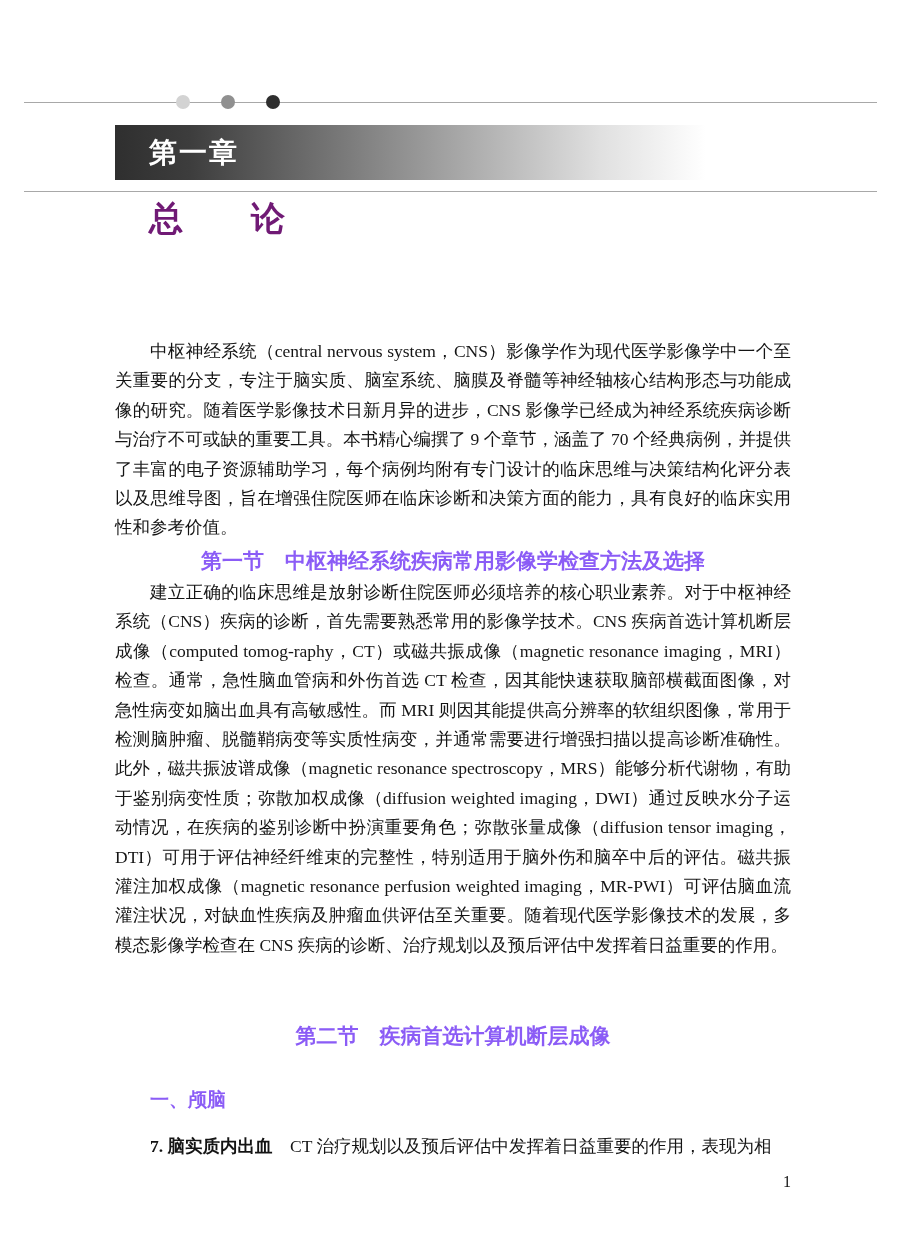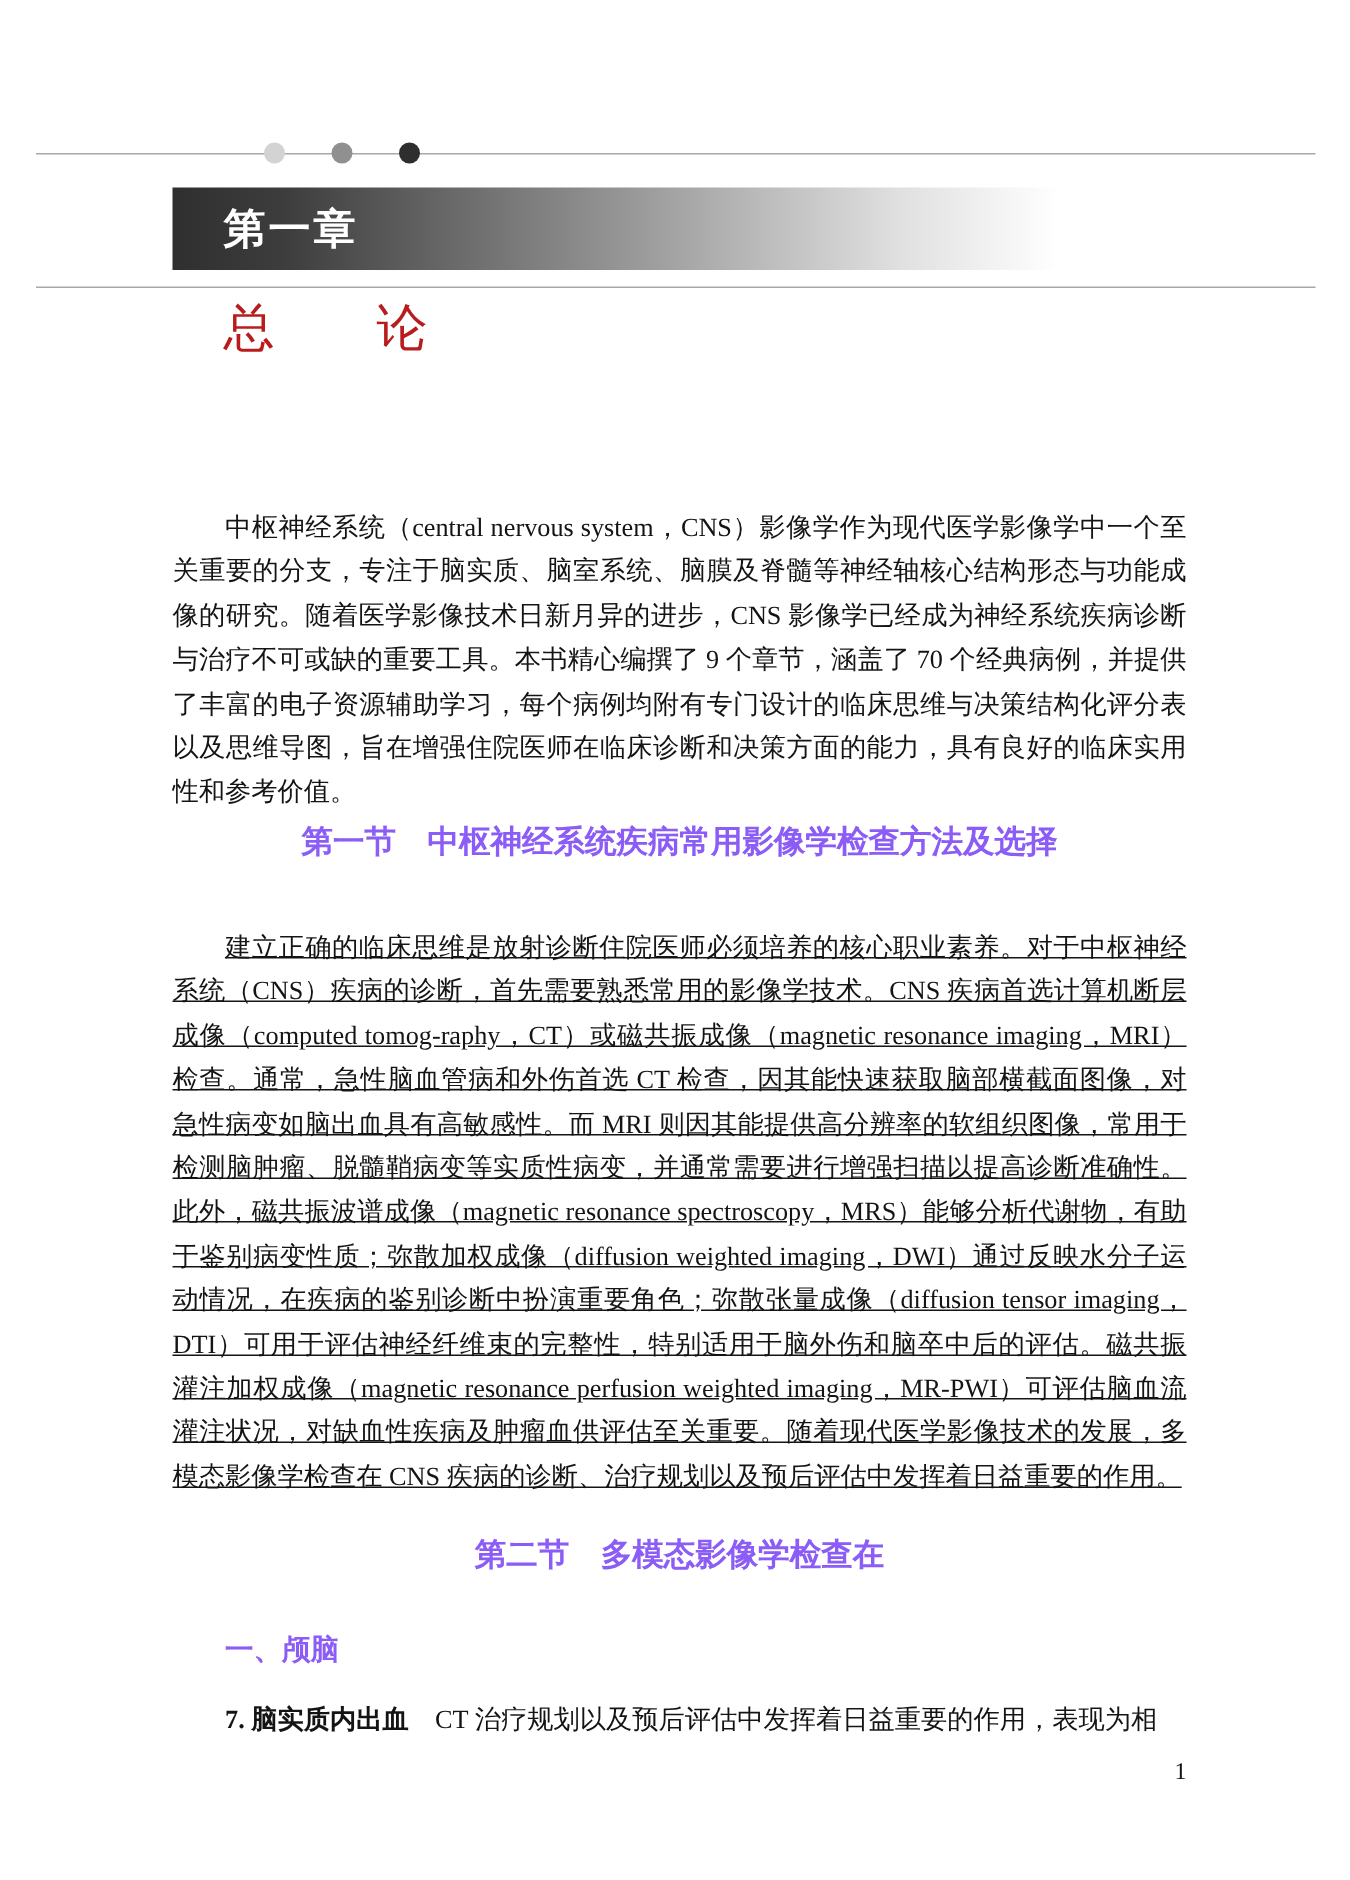--- a/index.html
+++ b/index.html
@@ -51,23 +51,23 @@
     font-size: 28px;
     color: #ffffff;
     padding-left: 34px;
     letter-spacing: 2px;
   }
   #chapter-title {
     position: absolute;
     left: 149px;
     top: 196px;
     font-family: "Liberation Sans", "DejaVu Sans", sans-serif;
-    font-weight: normal;
+    font-weight: bold;
     font-size: 34px;
-    color: #b91c1c;
+    color: #701a75;
   }
 
   .body-text {
     position: absolute;
     left: 115px;
     width: 676px;
     font-size: 17.5px;
     line-height: 29.4px;
     text-align: justify;
     color: #141414;
@@ -80,21 +80,21 @@
     position: absolute;
     left: 115px;
     width: 676px;
     text-align: center;
     font-family: "Liberation Sans", "DejaVu Sans", sans-serif;
     font-weight: bold;
     font-size: 21px;
     color: #8b5cf6;
   }
   #section1-heading { top: 547px; }
-  #section1-body { top: 617px; text-decoration: underline; }
+  #section1-body { top: 578px; }
   #section2-heading { top: 1022px; }
 
   #subsection-heading {
     position: absolute;
     left: 150px;
     top: 1087px;
     font-family: "Liberation Sans", "DejaVu Sans", sans-serif;
     font-weight: bold;
     font-size: 19px;
     color: #8b5cf6;
@@ -126,18 +126,18 @@
 </div>
 <div class="rule" id="mid-rule"></div>
 
 <div id="chapter-title">总　　论</div>
 
 <p class="body-text indent" id="intro-paragraph">中枢神经系统（central nervous system，CNS）影像学作为现代医学影像学中一个至关重要的分支，专注于脑实质、脑室系统、脑膜及脊髓等神经轴核心结构形态与功能成像的研究。随着医学影像技术日新月异的进步，CNS 影像学已经成为神经系统疾病诊断与治疗不可或缺的重要工具。本书精心编撰了 9 个章节，涵盖了 70 个经典病例，并提供了丰富的电子资源辅助学习，每个病例均附有专门设计的临床思维与决策结构化评分表以及思维导图，旨在增强住院医师在临床诊断和决策方面的能力，具有良好的临床实用性和参考价值。</p>
 
 <h2 class="section-heading" id="section1-heading">第一节　中枢神经系统疾病常用影像学检查方法及选择</h2>
 <p class="body-text indent" id="section1-body">建立正确的临床思维是放射诊断住院医师必须培养的核心职业素养。对于中枢神经系统（CNS）疾病的诊断，首先需要熟悉常用的影像学技术。CNS 疾病首选计算机断层成像（computed tomog-raphy，CT）或磁共振成像（magnetic resonance imaging，MRI）检查。通常，急性脑血管病和外伤首选 CT 检查，因其能快速获取脑部横截面图像，对急性病变如脑出血具有高敏感性。而 MRI 则因其能提供高分辨率的软组织图像，常用于检测脑肿瘤、脱髓鞘病变等实质性病变，并通常需要进行增强扫描以提高诊断准确性。此外，磁共振波谱成像（magnetic resonance spectroscopy，MRS）能够分析代谢物，有助于鉴别病变性质；弥散加权成像（diffusion weighted imaging，DWI）通过反映水分子运动情况，在疾病的鉴别诊断中扮演重要角色；弥散张量成像（diffusion tensor imaging，DTI）可用于评估神经纤维束的完整性，特别适用于脑外伤和脑卒中后的评估。磁共振灌注加权成像（magnetic resonance perfusion weighted imaging，MR-PWI）可评估脑血流灌注状况，对缺血性疾病及肿瘤血供评估至关重要。随着现代医学影像技术的发展，多模态影像学检查在 CNS 疾病的诊断、治疗规划以及预后评估中发挥着日益重要的作用。</p>
 
-<h2 class="section-heading" id="section2-heading">第二节　多模态影像学检查在</h2>
+<h2 class="section-heading" id="section2-heading">第二节　疾病首选计算机断层成像</h2>
 <h3 id="subsection-heading">一、颅脑</h3>
 
 <p class="body-text indent" id="item-paragraph"><span class="lead">7. 脑实质内出血</span><span>　CT 治疗规划以及预后评估中发挥着日益重要的作用，表现为相</span></p>
 
 <div id="page-number">1</div>
 
 </body></html>

